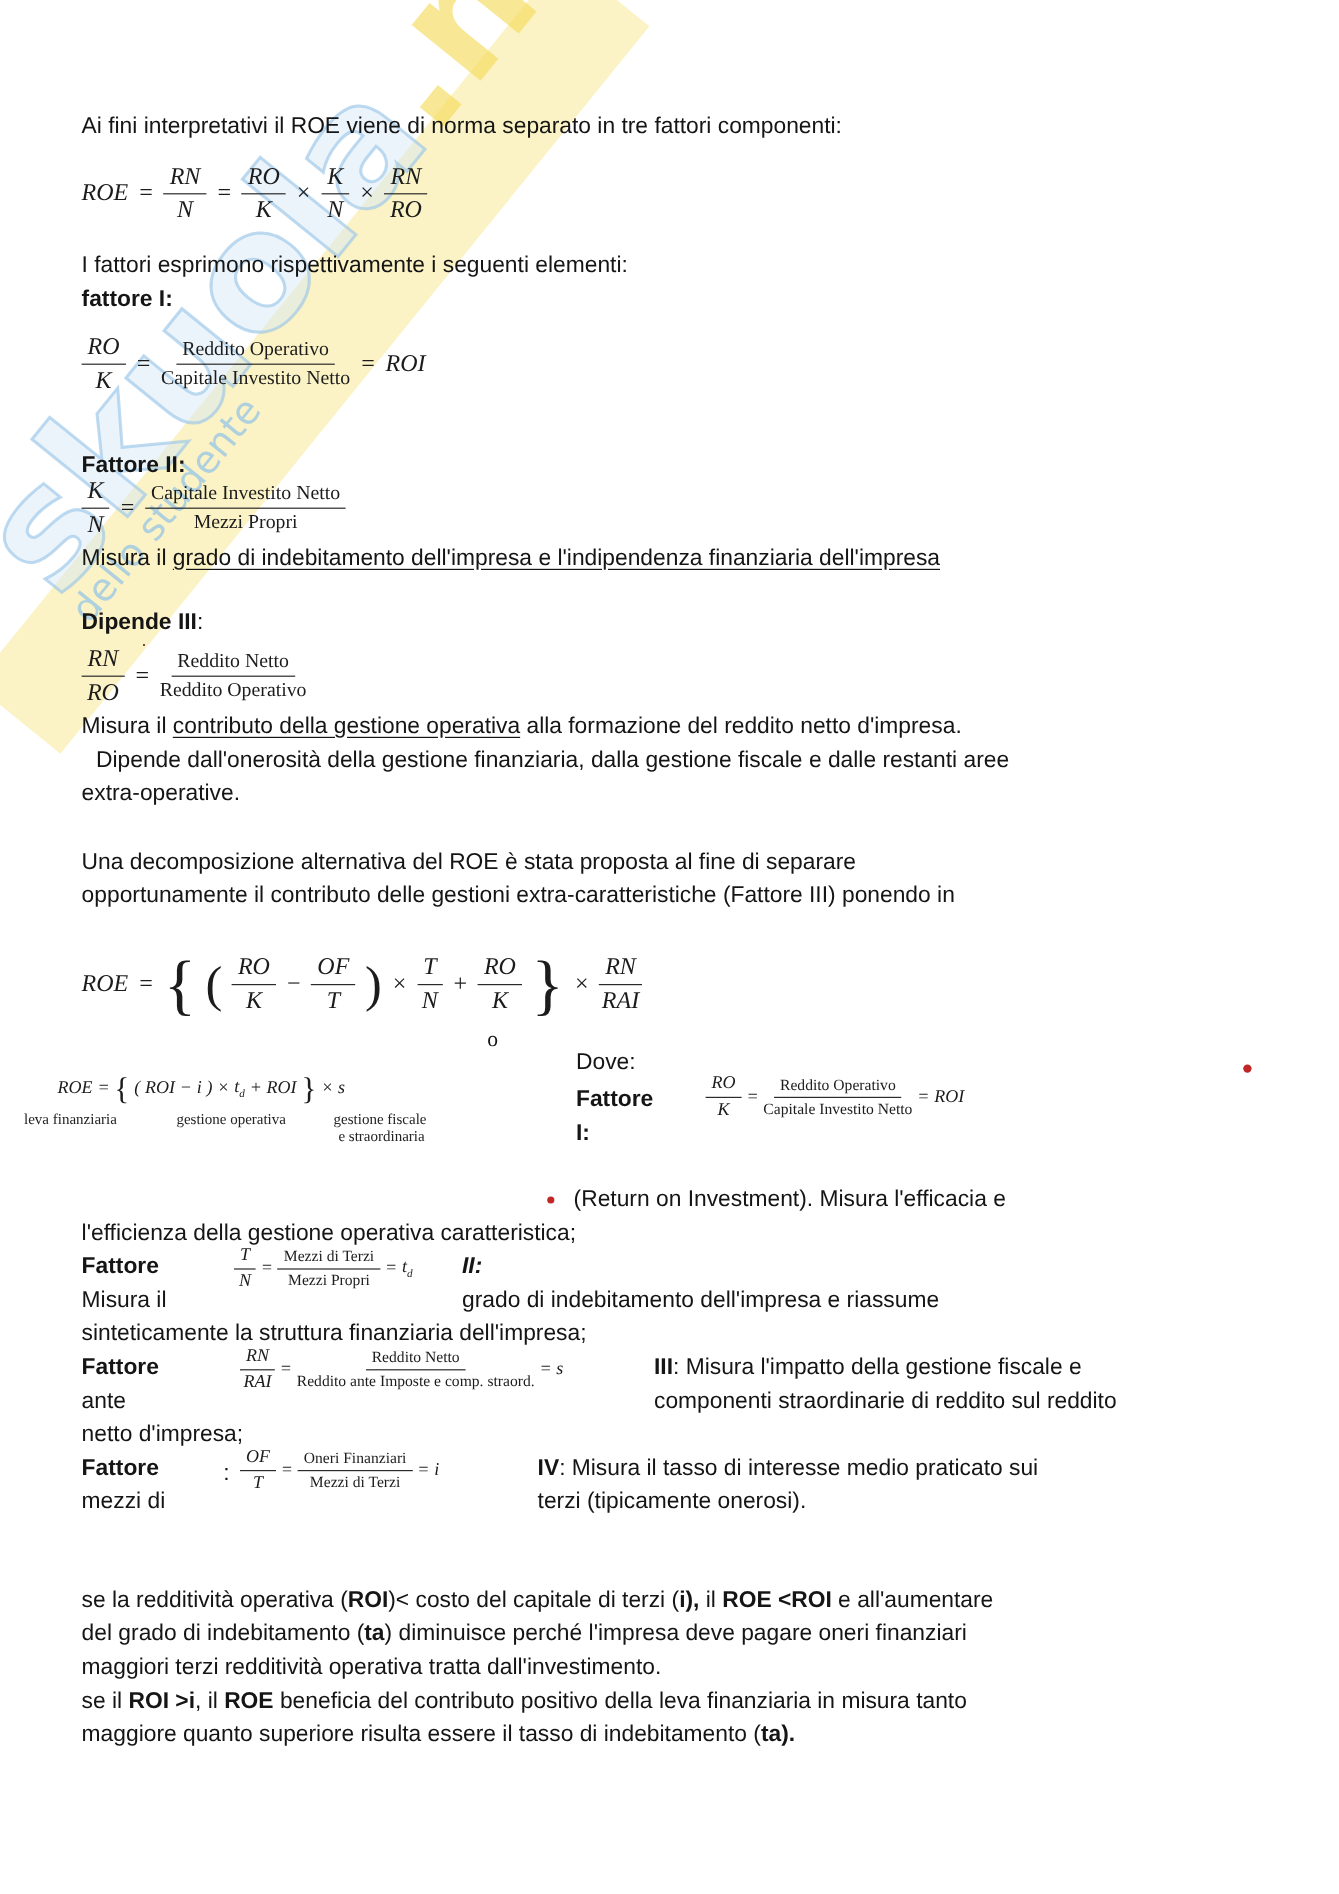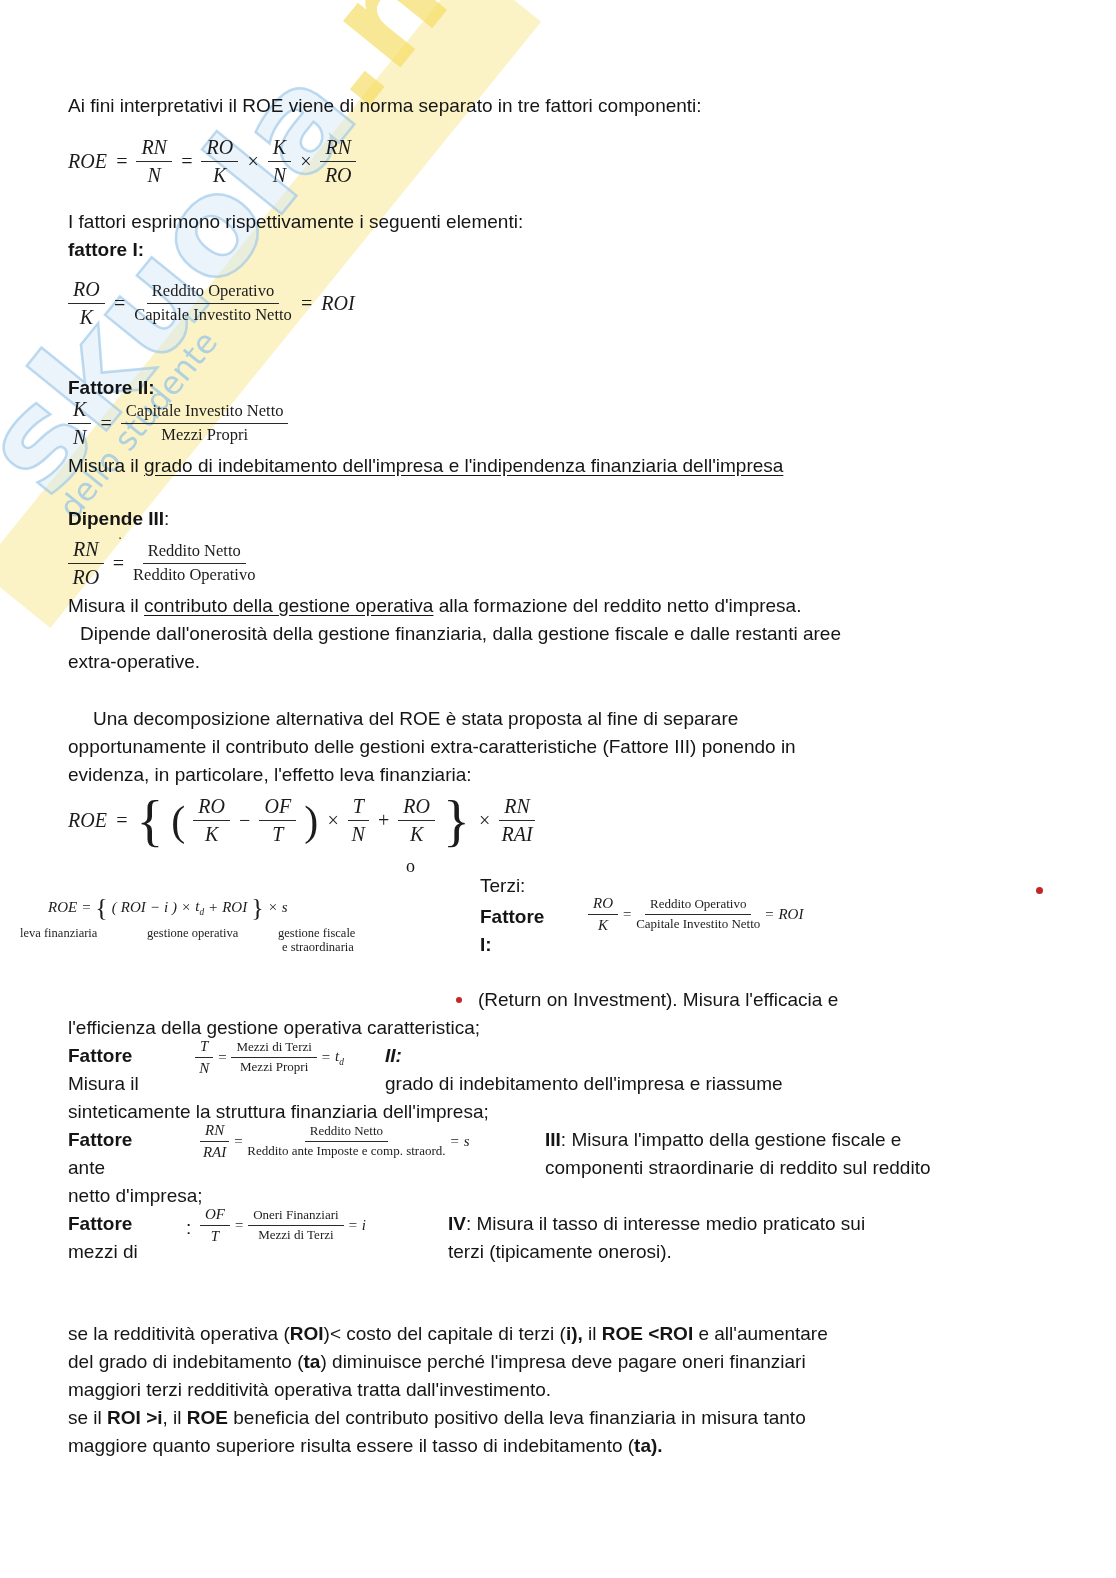--- a/index.html
+++ b/index.html
@@ -148,28 +148,25 @@
   <div class="abs line" style="top:592px;left:68px;">
     <span>Misura il </span><span class="u">contributo della gestione operativa</span><span> alla formazione del reddito netto d'impresa.</span>
   </div>
   <div class="abs line" style="top:620px;left:80px;">
     <span>Dipende dall'onerosità della gestione finanziaria, dalla gestione fiscale e dalle restanti aree</span>
   </div>
   <div class="abs line" style="top:648px;left:68px;">
     <span>extra-operative.</span>
   </div>
 
-  <div class="abs line" style="top:705px;left:68px;margin-left:25px;">
+  <div class="abs line" style="top:705px;left:68px;">
     <span>Una decomposizione alternativa del ROE è stata proposta al fine di separare</span>
   </div>
   <div class="abs line" style="top:733px;left:68px;">
     <span>opportunamente il contributo delle gestioni extra-caratteristiche (Fattore III) ponendo in</span>
-  </div>
-  <div class="abs line" style="top:761px;left:68px;">
-    <span>evidenza, in particolare, l'effetto leva finanziaria:</span>
   </div>
 
   <div class="abs formula f-lg" style="top:795px;left:68px;">
     <span>ROE</span>
     <span>=</span>
     <span class="brace">{</span>
     <span class="paren">(</span>
     <span class="frac">
         <span class="num">RO</span>
         <span class="den">K</span>
@@ -222,21 +219,21 @@
     </div>
     <div style="position:relative;height:40px;">
       <span class="lbl" style="position:absolute;left:0;top:8px;">leva finanziaria</span>
       <span class="lbl" style="position:absolute;left:127px;top:8px;">gestione operativa</span>
       <span class="lbl" style="position:absolute;left:258px;top:8px;">gestione fiscale</span>
       <span class="lbl" style="position:absolute;left:262px;top:22px;">e straordinaria</span>
     </div>
   </div>
 
   <div class="abs line" style="top:872px;left:480px;">
-    <span>Terzi:</span>
+    <span>Dove:</span>
   </div>
   <div class="abs line b" style="top:903px;left:480px;">
     <span>Fattore</span>
   </div>
   <div class="abs line b" style="top:931px;left:480px;">
     <span>I:</span>
   </div>
 
   <div class="abs formula f-sm" style="top:895px;left:588px;">
     <span class="frac">

